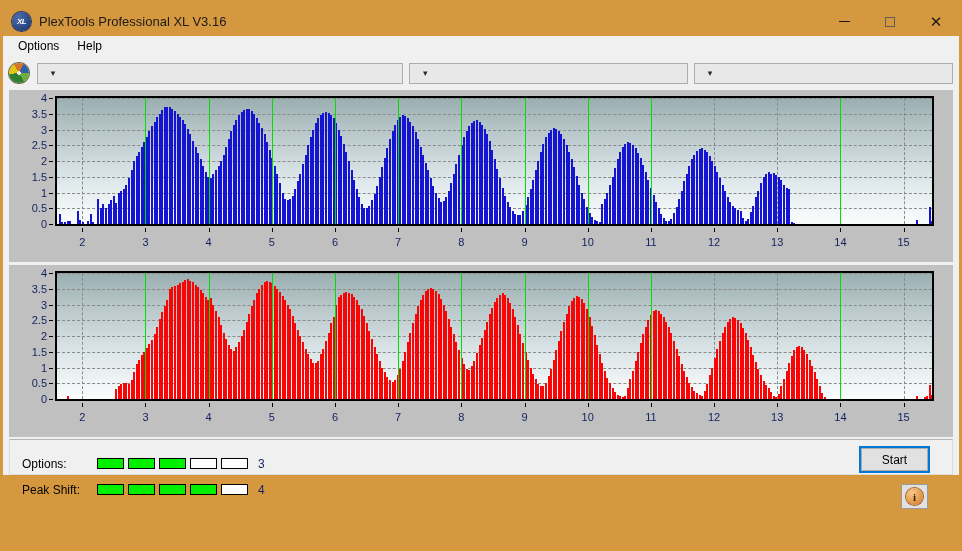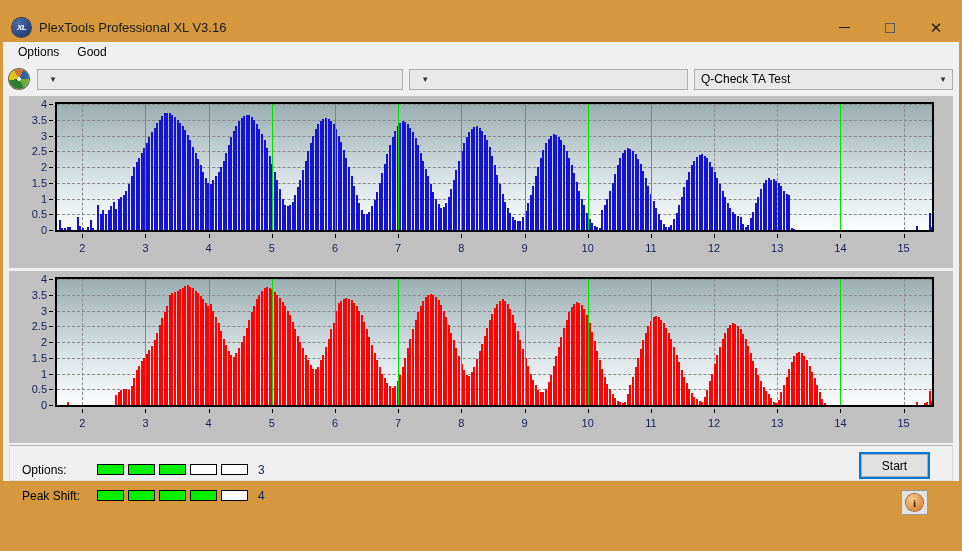--- a/index.html
+++ b/index.html
@@ -2,21 +2,21 @@
 <html><head>
 <meta charset="utf-8">
 <style>
   html,body{margin:0;padding:0;}
   body{
     width:962px;height:551px;overflow:hidden;
     font-family:"Liberation Sans",sans-serif;
     background:#d6983f;
   }
   #app{
-    position:absolute;left:0;top:10px;width:962px;height:474px;
+    position:absolute;left:0;top:4px;width:962px;height:474px;
     box-sizing:border-box;
     border:3px solid #d6983f;
     background:#f0f0f0;
     display:flex;flex-direction:column;
   }
   
   .titlebar{
     height:29px;min-height:29px;background:#d6983f;
     display:flex;align-items:center;
     position:relative;
@@ -197,33 +197,32 @@
         <i class="gl-max"></i>
       </div>
       <div class="winbtn close">
         <i class="gl-close">✕</i>
       </div>
     </div>
   </div>
 
   <div class="menubar">
     <div class="menu-item">Options</div>
-    <div class="menu-item">Good</div>
+    <div class="menu-item">Help</div>
   </div>
 
   <div class="selrow">
     <div class="disc-icon"></div>
     <div class="combo" id="combo-drive">
       <span class="carrow">▾</span>
     </div>
     <div class="combo" id="combo-function">
       <span class="carrow">▾</span>
     </div>
     <div class="combo" id="combo-test">
-      <span class="cval">Q-Check TA Test</span>
       <span class="carrow">▾</span>
     </div>
   </div>
 
   <div class="charts">
     <div class="chart-wrap">
       <div class="ylabels" id="yax0">
           <div class="ylabel" style="top: 128px;">0</div>
           <div class="ymark" style="top: 128px;"></div>
           <div class="ylabel" style="top: 112.25px;">0.5</div>

